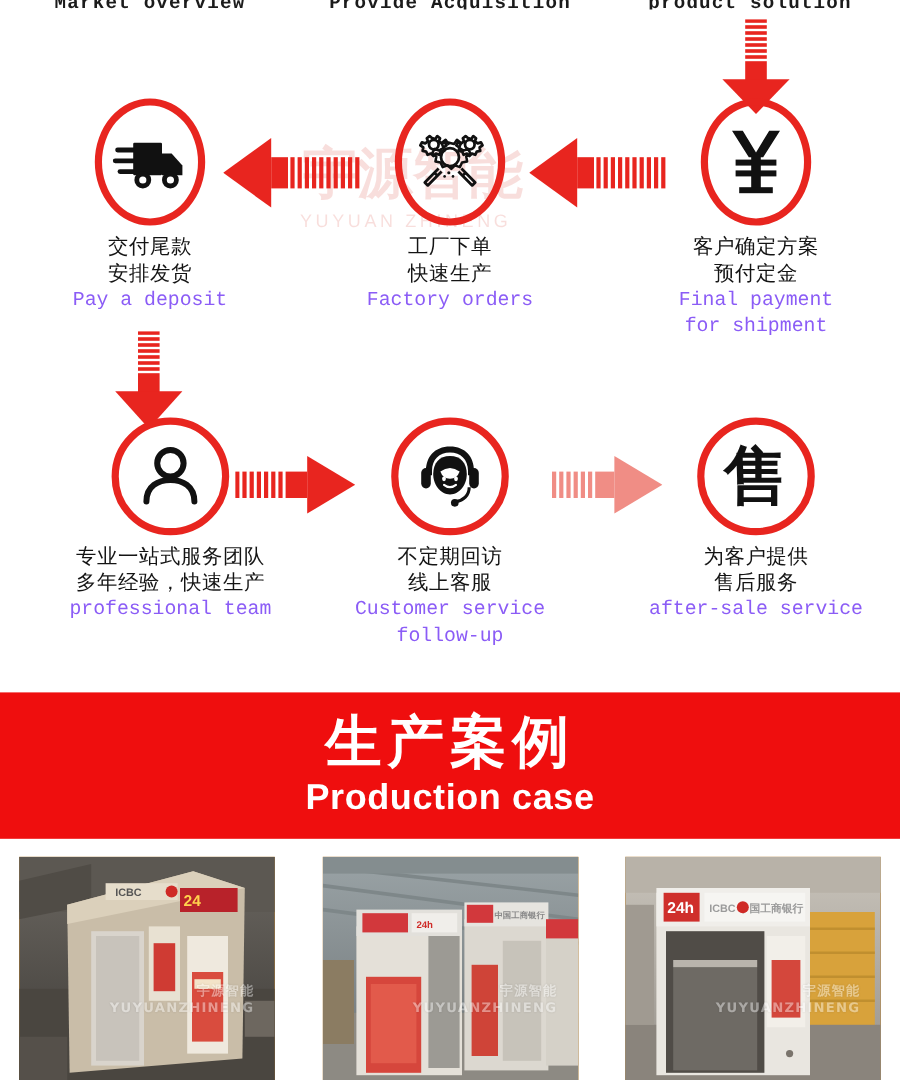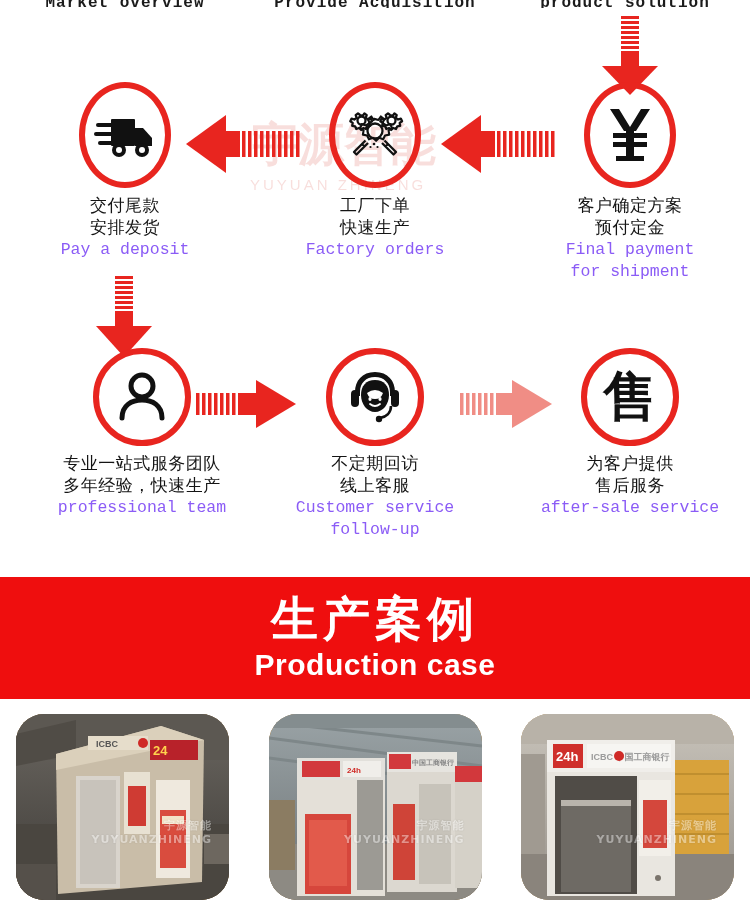--- a/index.html
+++ b/index.html
@@ -165,21 +165,20 @@
     justify-content: space-between;
     padding: 0 16px;
     box-sizing: border-box;
   }
   .photo {
     position: relative;
     width: 213px;
     height: 186px;
     overflow: hidden;
     background: #a16207;
-    border-radius: 28px;
   }
   .photo svg { display: block; width: 100%; height: 100%; }
   .photo-wm {
     position: absolute;
     left: 12%;
     top: 56%;
     width: 80%;
     opacity: 0.42;
     font-family: "DejaVu Sans", "Liberation Sans", sans-serif;
     color: #ffffff;

